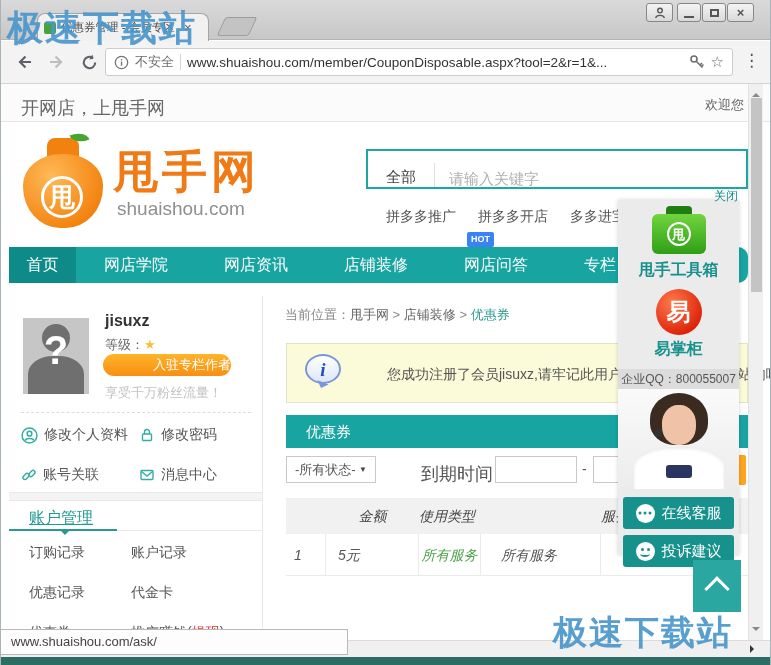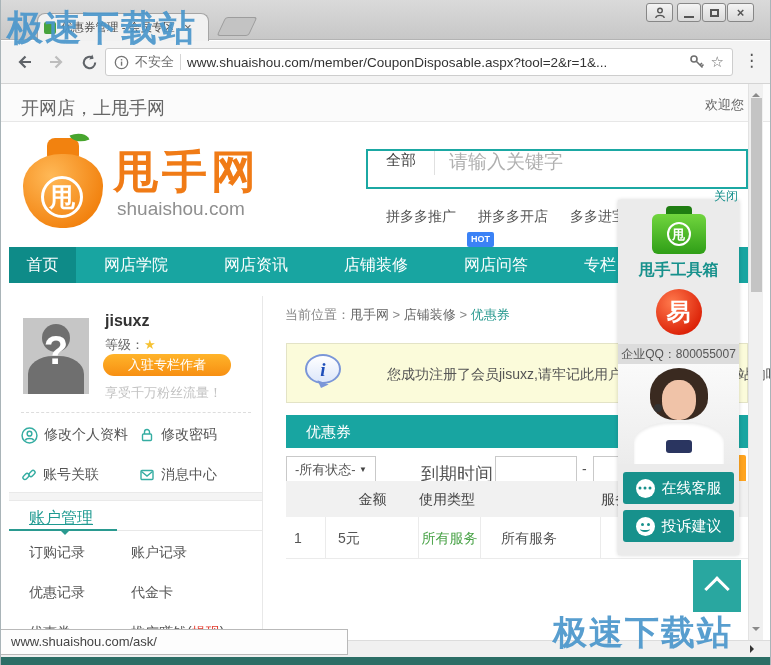--- a/index.html
+++ b/index.html
@@ -38,46 +38,46 @@
   .topstrip-right { left:704px; top:96px; width:43px; overflow:hidden; font-size:13px; color:#666; white-space:nowrap; }
 
   
   .bag { left:22px; top:154px; width:80px; height:74px; background:radial-gradient(circle at 35% 30%, #ffb957, #f2820f 75%); border-radius:48% 48% 46% 46% / 42% 42% 56% 56%; }
   .bag-knot { left:46px; top:138px; width:32px; height:20px; background:#f2820f; border-radius:8px 8px 3px 3px; }
   .leaf { left:70px; top:132px; width:17px; height:11px; background:#47a52e; border-radius:0 100% 0 100%; transform:rotate(-22deg); }
   .bag-circle { left:40px; top:176px; width:42px; height:42px; border:3px solid #fff; border-radius:50%; display:flex; align-items:center; justify-content:center; font-size:26px; font-weight:bold; color:#fff; }
   .logo-title { left:112px; top:142px; font-size:45px; font-weight:bold; color:#f07b16; letter-spacing:4px; }
   .logo-sub { left:116px; top:198px; font-size:19px; color:#8f8f8f; }
 
-  .searchbox { left:365px; top:149px; width:382px; height:40px; border:2px solid #1ba8a3; background:#fff; display:flex; align-items:flex-start; }
+  .searchbox { left:365px; top:149px; width:382px; height:40px; border:2px solid #1ba8a3; background:#fff; display:flex; align-items:flex-end; }
   .search-cat { width:66px; text-align:center; font-size:15px; color:#444; }
   .search-div { width:1px; height:24px; background:#e0e0e0; }
-  .search-input { flex:1; border:none; outline:none; font-size:19px; color:#ef4444; padding-left:14px; font-family:inherit; }
+  .search-input { flex:1; border:none; outline:none; font-size:15px; color:#ef4444; padding-left:14px; font-family:inherit; }
   .search-input::placeholder { color:#b0b0b0; }
   .close-link { left:713px; top:188px; font-size:12px; color:#0f8c88; z-index:45; }
 
   .hotlinks { left:385px; top:207px; width:240px; overflow:hidden; white-space:nowrap; }
   .hotlinks span { font-size:14px; color:#555; margin-right:22px; }
 
   
-  .nav { left:8px; top:247px; width:739px; height:36px; background:#18a5a1; display:flex; }
+  .nav { left:8px; top:247px; width:739px; height:36px; background:#18a5a1; display:flex;border-radius:10px; }
   .nav-item { color:#fff; font-size:16px; line-height:36px; padding:0 28px; white-space:nowrap; }
   .nav-item.active { background:#0e8b88; padding:0; width:67px; text-align:center; }
   .hot-badge { left:466px; top:232px; width:27px; height:15px; background:#3b82f6; color:#fff; font-size:9px; font-weight:bold; text-align:center; line-height:15px; border-radius:2px; z-index:5; }
 
   
   .sidebar { left:8px; top:296px; width:254px; height:338px; background:#fff; border-right:1px solid #e8e8e8; overflow:hidden; }
   .avatar { left:14px; top:22px; width:66px; height:76px; background:#c6c6c6; overflow:hidden; }
   .av-head { position:absolute; left:19px; top:6px; width:28px; height:28px; border-radius:50%; background:#6f6f6f; }
   .av-body { position:absolute; left:5px; top:38px; width:56px; height:40px; border-radius:45% 45% 0 0; background:#6f6f6f; }
   .av-q { position:absolute; left:0; top:10px; width:66px; text-align:center; font-size:40px; font-weight:bold; color:#fff; }
   .sb-username { left:96px; top:16px; font-size:16px; font-weight:bold; color:#333; }
   .sb-level { left:96px; top:40px; font-size:13px; color:#666; }
   .sb-level-star { color:#f6c233; font-size:13px; }
-  .sb-badge { left:94px; top:58px; width:128px; height:22px; background:linear-gradient(#ffb42a,#f78f12); border-radius:11px; color:#fff; font-size:13px; text-align:center; line-height:22px; }
+  .sb-badge { left:94px; top:58px; width:128px; height:22px; background:linear-gradient(#ffb42a,#f78f12); border-radius:11px; color:#fff; font-size:13px; text-align:right; line-height:22px; }
   .sb-tagline { left:96px; top:88px; font-size:13px; color:#c2c2c2; }
   .sb-dash { left:12px; top:116px; width:230px; border-top:1px dashed #ddd; }
   .sb-qlink { display:flex; align-items:center; gap:6px; font-size:14px; color:#555; }
   .sb-strip { left:0; top:196px; width:254px; height:9px; background:#f4f4f4; border-top:1px solid #e9e9e9; border-bottom:1px solid #e9e9e9; }
   .sb-section { left:20px; top:212px; font-size:16px; color:#1f9a91;text-decoration:underline; }
   .sb-underline { left:0; top:233px; width:108px; height:2px; background:#2a9a90; }
   .sb-underline-rest { left:108px; top:234px; width:146px; height:1px; background:#e8e8e8; }
   .sb-tri { left:52px; top:235px; width:0; height:0; border:4px solid transparent; border-top-color:#2a9a90; }
   .sb-menu-item { font-size:14px; color:#555; white-space:nowrap; }
   .red { color:#e33c2f; }
@@ -94,21 +94,21 @@
 
   .coupon-bar { left:285px; top:415px; width:462px; height:33px; background:#18a5a1; color:#fff; font-size:15px; line-height:33px; padding-left:20px; }
 
   .sel { left:285px; top:456px; width:90px; height:27px; background:#fff; border:1px solid #c9c9c9; font-size:13px; color:#555; line-height:25px; padding-left:8px; }
   .sel .caret { position:absolute; right:8px; top:0; font-size:8px; color:#444; line-height:25px; }
   .flt-label { left:420px; top:462px; font-size:18px; color:#555; }
   .date-input { top:456px; width:82px; height:27px; border:1px solid #c9c9c9; background:#fff; font-family:inherit; }
   .flt-dash { left:581px; top:461px; font-size:14px; color:#555; }
   .query-btn { left:700px; top:455px; width:45px; height:30px; background:#ffa41f; border-radius:2px; }
 
-  .tbl { left:285px; top:481px; width:462px; }
+  .tbl { left:285px; top:498px; width:462px;font-style:italic; }
   .tbl-row { display:flex; }
   .tbl-h { background:#f1f1f1; height:36px; }
   .tbl-h .c { font-size:14px; color:#444; line-height:36px; }
   .tbl-d { background:#fff; height:42px; border-bottom:1px solid #ebebeb; }
   .tbl-d .c { font-size:14px; color:#555; line-height:42px; border-right:1px solid #ebebeb; }
   .tbl-d .c:last-child { border-right:none; }
   .c1 { width:40px; padding-left:8px; }
   .c2 { width:93px; }
   .tbl-h .c2 { text-align:center; }
   .tbl-d .c2 { padding-left:12px; }
@@ -353,20 +353,21 @@
   </div>
 
   <div class="abs fpanel">
     <div class="toolbox">
       <div class="tb-handle"></div>
       <div class="tb-body"></div>
       <div class="tb-circle">甩</div>
     </div>
     <div class="fp-label">甩手工具箱</div>
     <div class="yzg">易</div>
+    <div class="fp-label">易掌柜</div>
     <div class="qq-strip">企业QQ：800055007</div>
     <div class="photo">
       <div class="ph-hair"></div>
       <div class="ph-face"></div>
       <div class="ph-shirt"></div>
       <div class="ph-bow"></div>
       <div class="ph-mic"></div>
     </div>
     <div class="btn-gap"></div>
     <div class="fp-btn">

